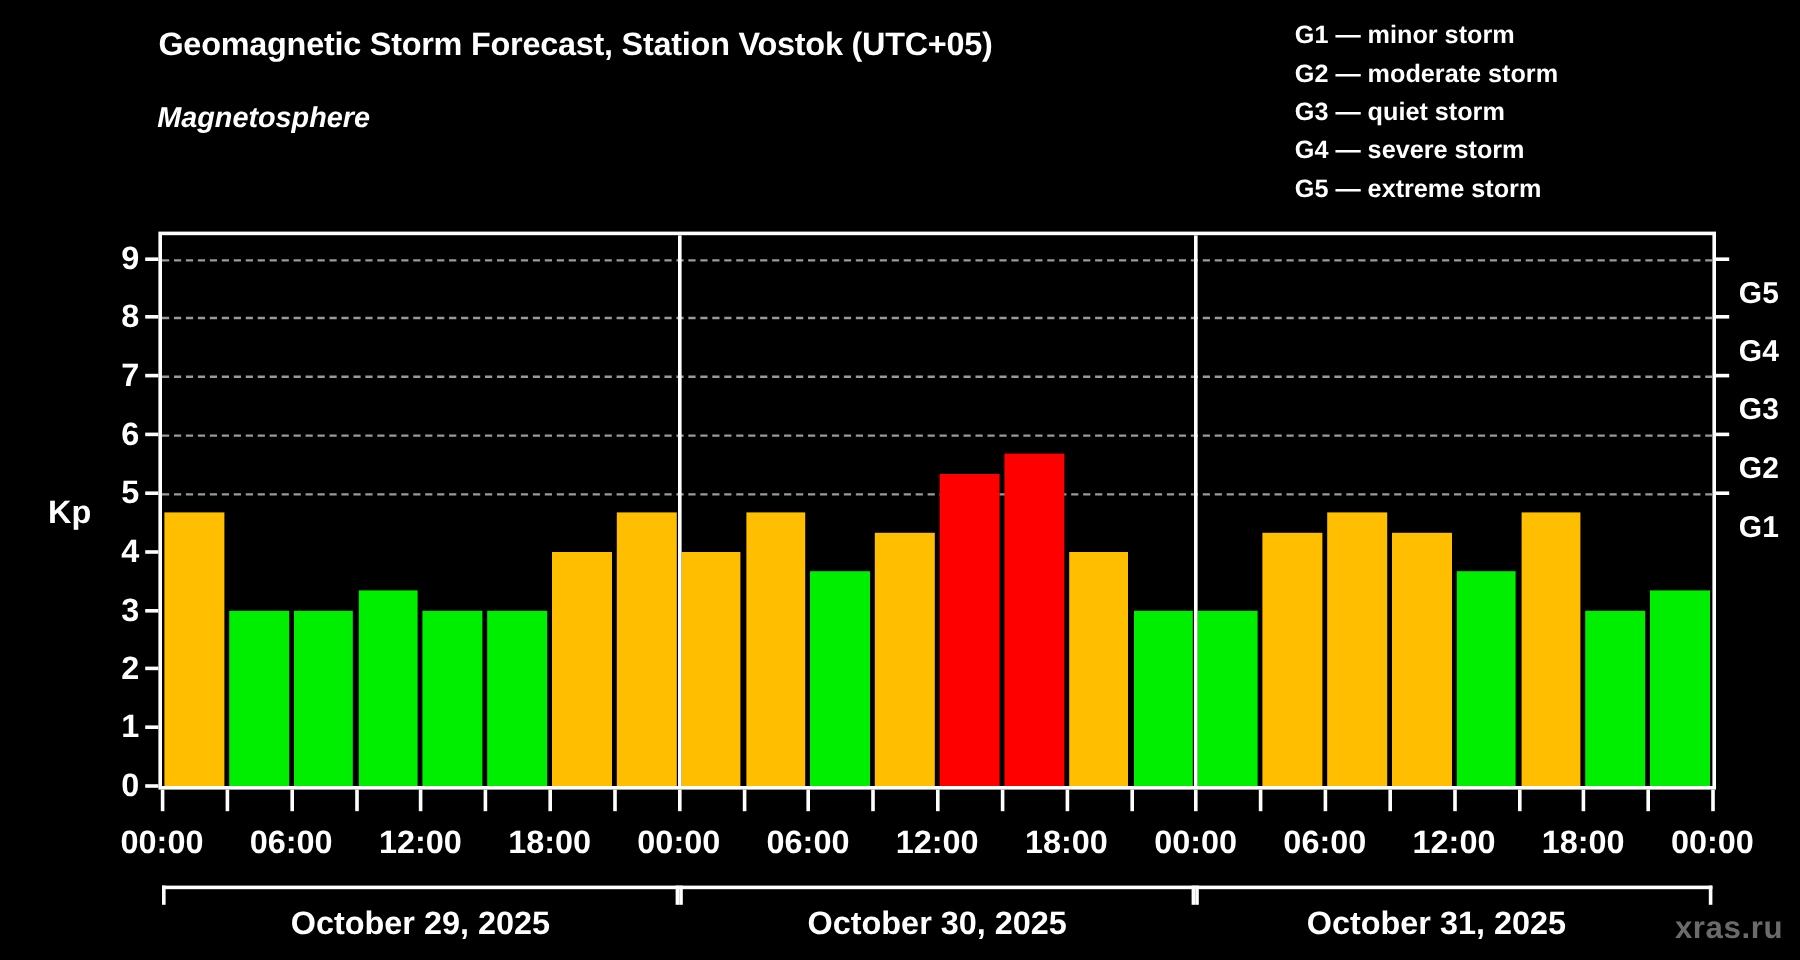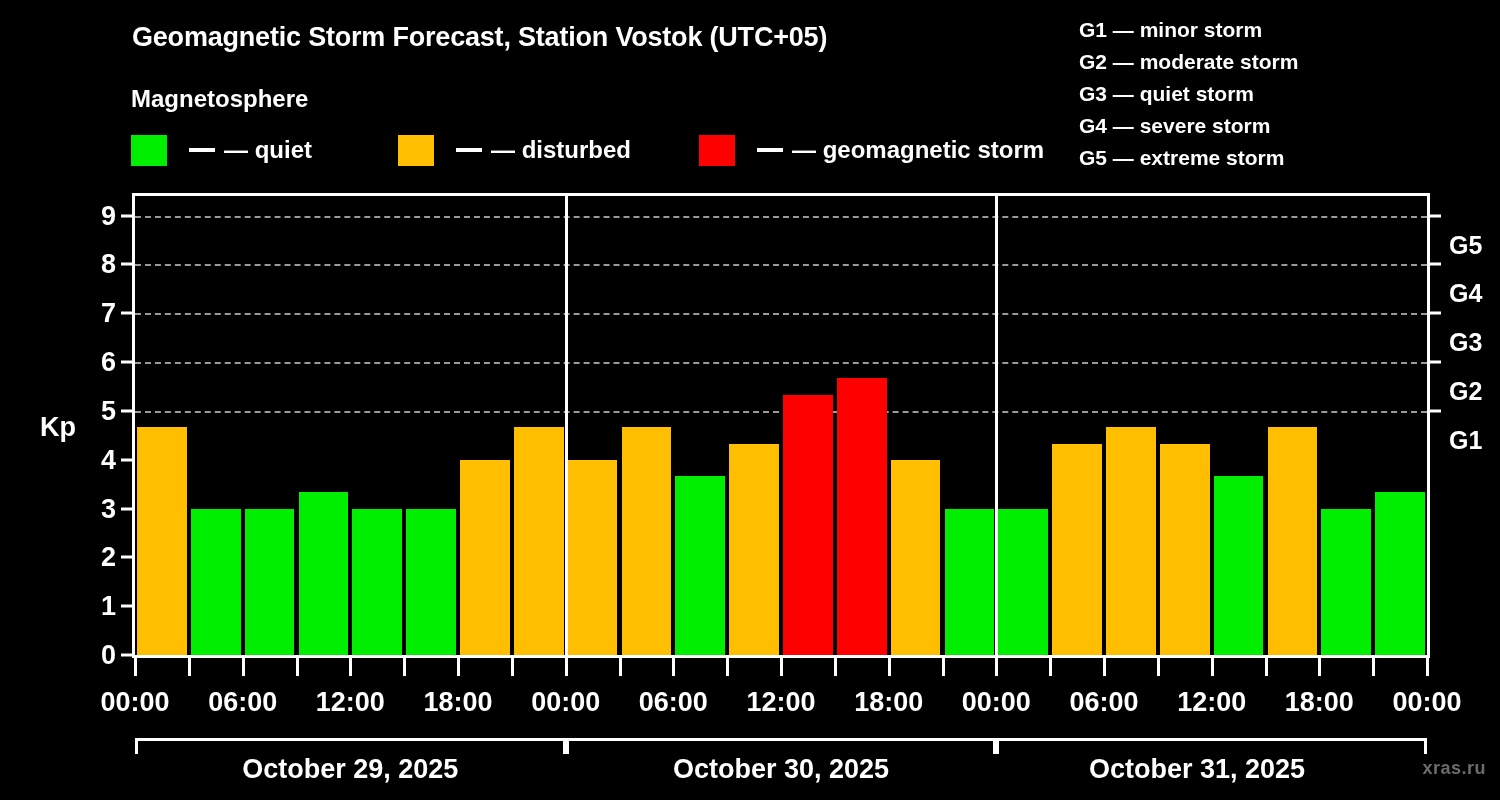--- a/index.html
+++ b/index.html
@@ -14,21 +14,21 @@
   #root{position:absolute;inset:0;}
 
   
   .chart-title{
     position:absolute;left:132px;top:22px;
     font-size:27px;font-weight:bold;letter-spacing:-0.2px;
     white-space:nowrap;
   }
   .mag-label{
     position:absolute;left:131px;top:85px;
-    font-size:24px;font-weight:bold;
+    font-size:24px;font-weight:bold;font-style:italic;
   }
   .legend-row{
     position:absolute;left:131px;top:133px;
     height:34px;
     display:flex;align-items:center;
     white-space:nowrap;
   }
   .legend-item{display:flex;align-items:center;}
   .swatch{width:36px;height:31px;display:inline-block;}
   .dash{
@@ -114,51 +114,32 @@
     box-sizing:border-box;
   }
   .date-label{
     position:absolute;top:754px;
     font-size:27px;font-weight:bold;
     transform:translateX(-50%);
     white-space:nowrap;
   }
   .watermark{
     position:absolute;right:14px;top:758px;
-    font-size:18px;font-weight:bold;color:#6b6b6b;
+    font-size:26px;font-weight:bold;color:#6b6b6b;
     letter-spacing:0.5px;
   }
 </style>
 </head>
 <body>
 
 <div id="root">
 
   <div class="chart-title">Geomagnetic Storm Forecast, Station Vostok (UTC+05)</div>
   <div class="mag-label">Magnetosphere</div>
 
-  <div class="legend-row">
-    <div class="legend-item">
-      <span class="swatch" style="background:#00EE00"></span>
-      <span class="dash"></span>
-      <span class="legend-text">— quiet</span>
-    </div>
-    <span class="gap-q"></span>
-    <div class="legend-item">
-      <span class="swatch" style="background:#FFBF00"></span>
-      <span class="dash"></span>
-      <span class="legend-text">— disturbed</span>
-    </div>
-    <span class="gap-d"></span>
-    <div class="legend-item">
-      <span class="swatch" style="background:#FF0000"></span>
-      <span class="dash"></span>
-      <span class="legend-text">— geomagnetic storm</span>
-    </div>
-  </div>
 
   <div class="gscale">
     <div>G1 — minor storm</div>
     <div>G2 — moderate storm</div>
     <div>G3 — quiet storm</div>
     <div>G4 — severe storm</div>
     <div>G5 — extreme storm</div>
   </div>
 
   <div class="ylabel-kp">Kp</div>

